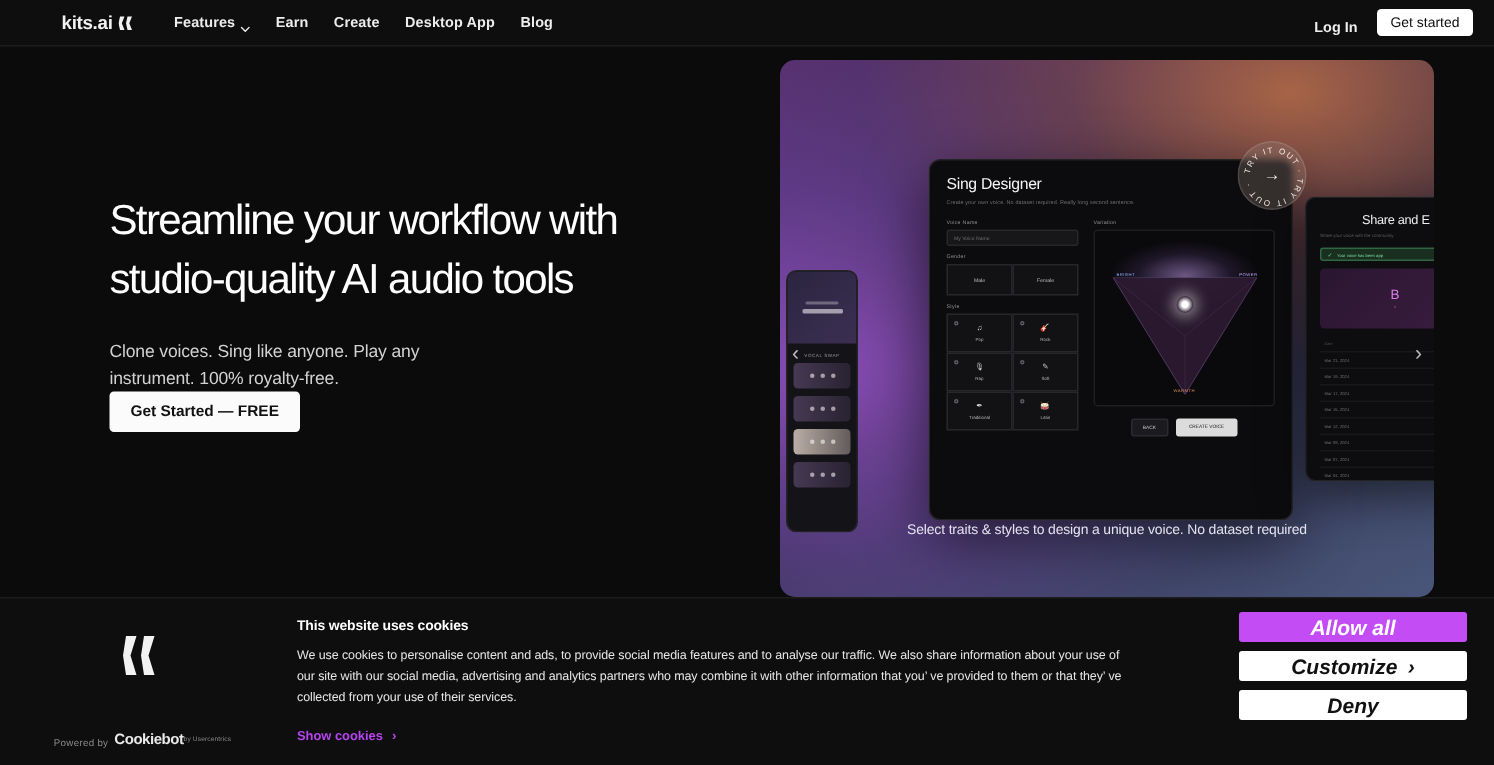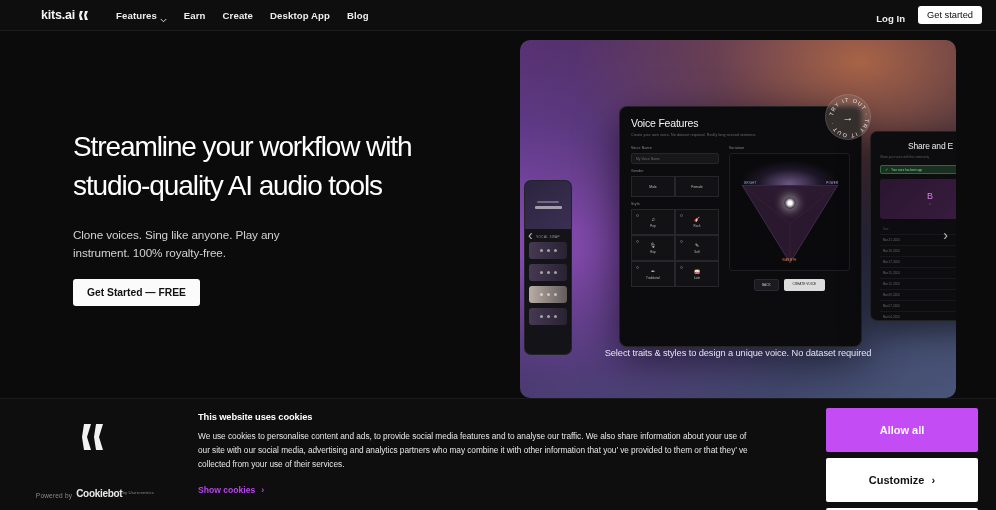--- a/index.html
+++ b/index.html
@@ -53,21 +53,21 @@
   .hero-title {
     color: #ffffff; font-size: 28px; line-height: 38.5px;
     font-weight: 400; letter-spacing: -1.1px;
   }
   .hero-sub {
     color: #d2d2d2; font-size: 11.7px; line-height: 17.5px;
     margin-top: 21px; font-weight: 400; letter-spacing: -0.1px;
     max-width: 240px;
   }
   .hero-cta {
-    margin-top: 18px; display: inline-block;
+    display: inline-block;
     background: #fbfbfb; color: #111;
     font-size: 10.3px; font-weight: 700;
     border-radius: 3px; padding: 8px 14px; cursor: pointer;
     border: none; font-family: "Liberation Sans", sans-serif;
   }
 
   
   .hero-media {
     position: absolute; left: 520px; top: 40px;
     width: 436px; height: 358px;
@@ -265,24 +265,24 @@
     margin-top: 13px; color: #b644ee; font-size: 8.6px; font-weight: 700;
     display: inline-flex; align-items: center; gap: 6px; cursor: pointer;
   }
   .ck-details .cv { font-size: 9px; }
 
   .ck-btn-col {
     margin-left: auto; padding: 9px 18px 0 0;
     display: flex; flex-direction: column; gap: 6px;
   }
   .ck-btn {
-    width: 152px; height: 44px; border-radius: 2px;
-    font-size: 11px; font-weight: 700;
+    width: 152px; height: 20px; border-radius: 2px;
+    font-size: 14px; font-weight: 700;
     display: flex; align-items: center; justify-content: center; gap: 7px;
-    cursor: pointer; border: none; font-family: "Liberation Sans", sans-serif;
+    cursor: pointer; border: none; font-family: "Liberation Sans", sans-serif; font-style: italic;
   }
   .ck-btn.allow { background: #c44cf5; color: #ffffff; }
   .ck-btn.plain { background: #ffffff; color: #111111; }
 </style>
 </head>
 <body>
 
 <div class="page">
 
   <div class="nav">
@@ -351,21 +351,21 @@
           </div>
         <div class="pl-sub"></div>
         <div class="pl-row">
             <i class="pl-dot"></i>
             <i class="pl-dot"></i>
             <i class="pl-dot"></i>
           </div>
       </div>
 
       <div class="panel-main">
-        <div class="vd-title">Voice Features</div>
+        <div class="vd-title">Sing Designer</div>
         <div class="vd-desc">Create your own voice. No dataset required. Really long second sentence.</div>
         <div class="vd-body">
           <div class="vd-col-left">
             <div class="vd-lab">Voice Name</div>
             <div class="vd-input">
               <span>My Voice Name</span>
             </div>
             <div class="vd-lab" style="margin-top:5px">Gender</div>
             <div class="vd-two">
               <div class="vd-seg">

